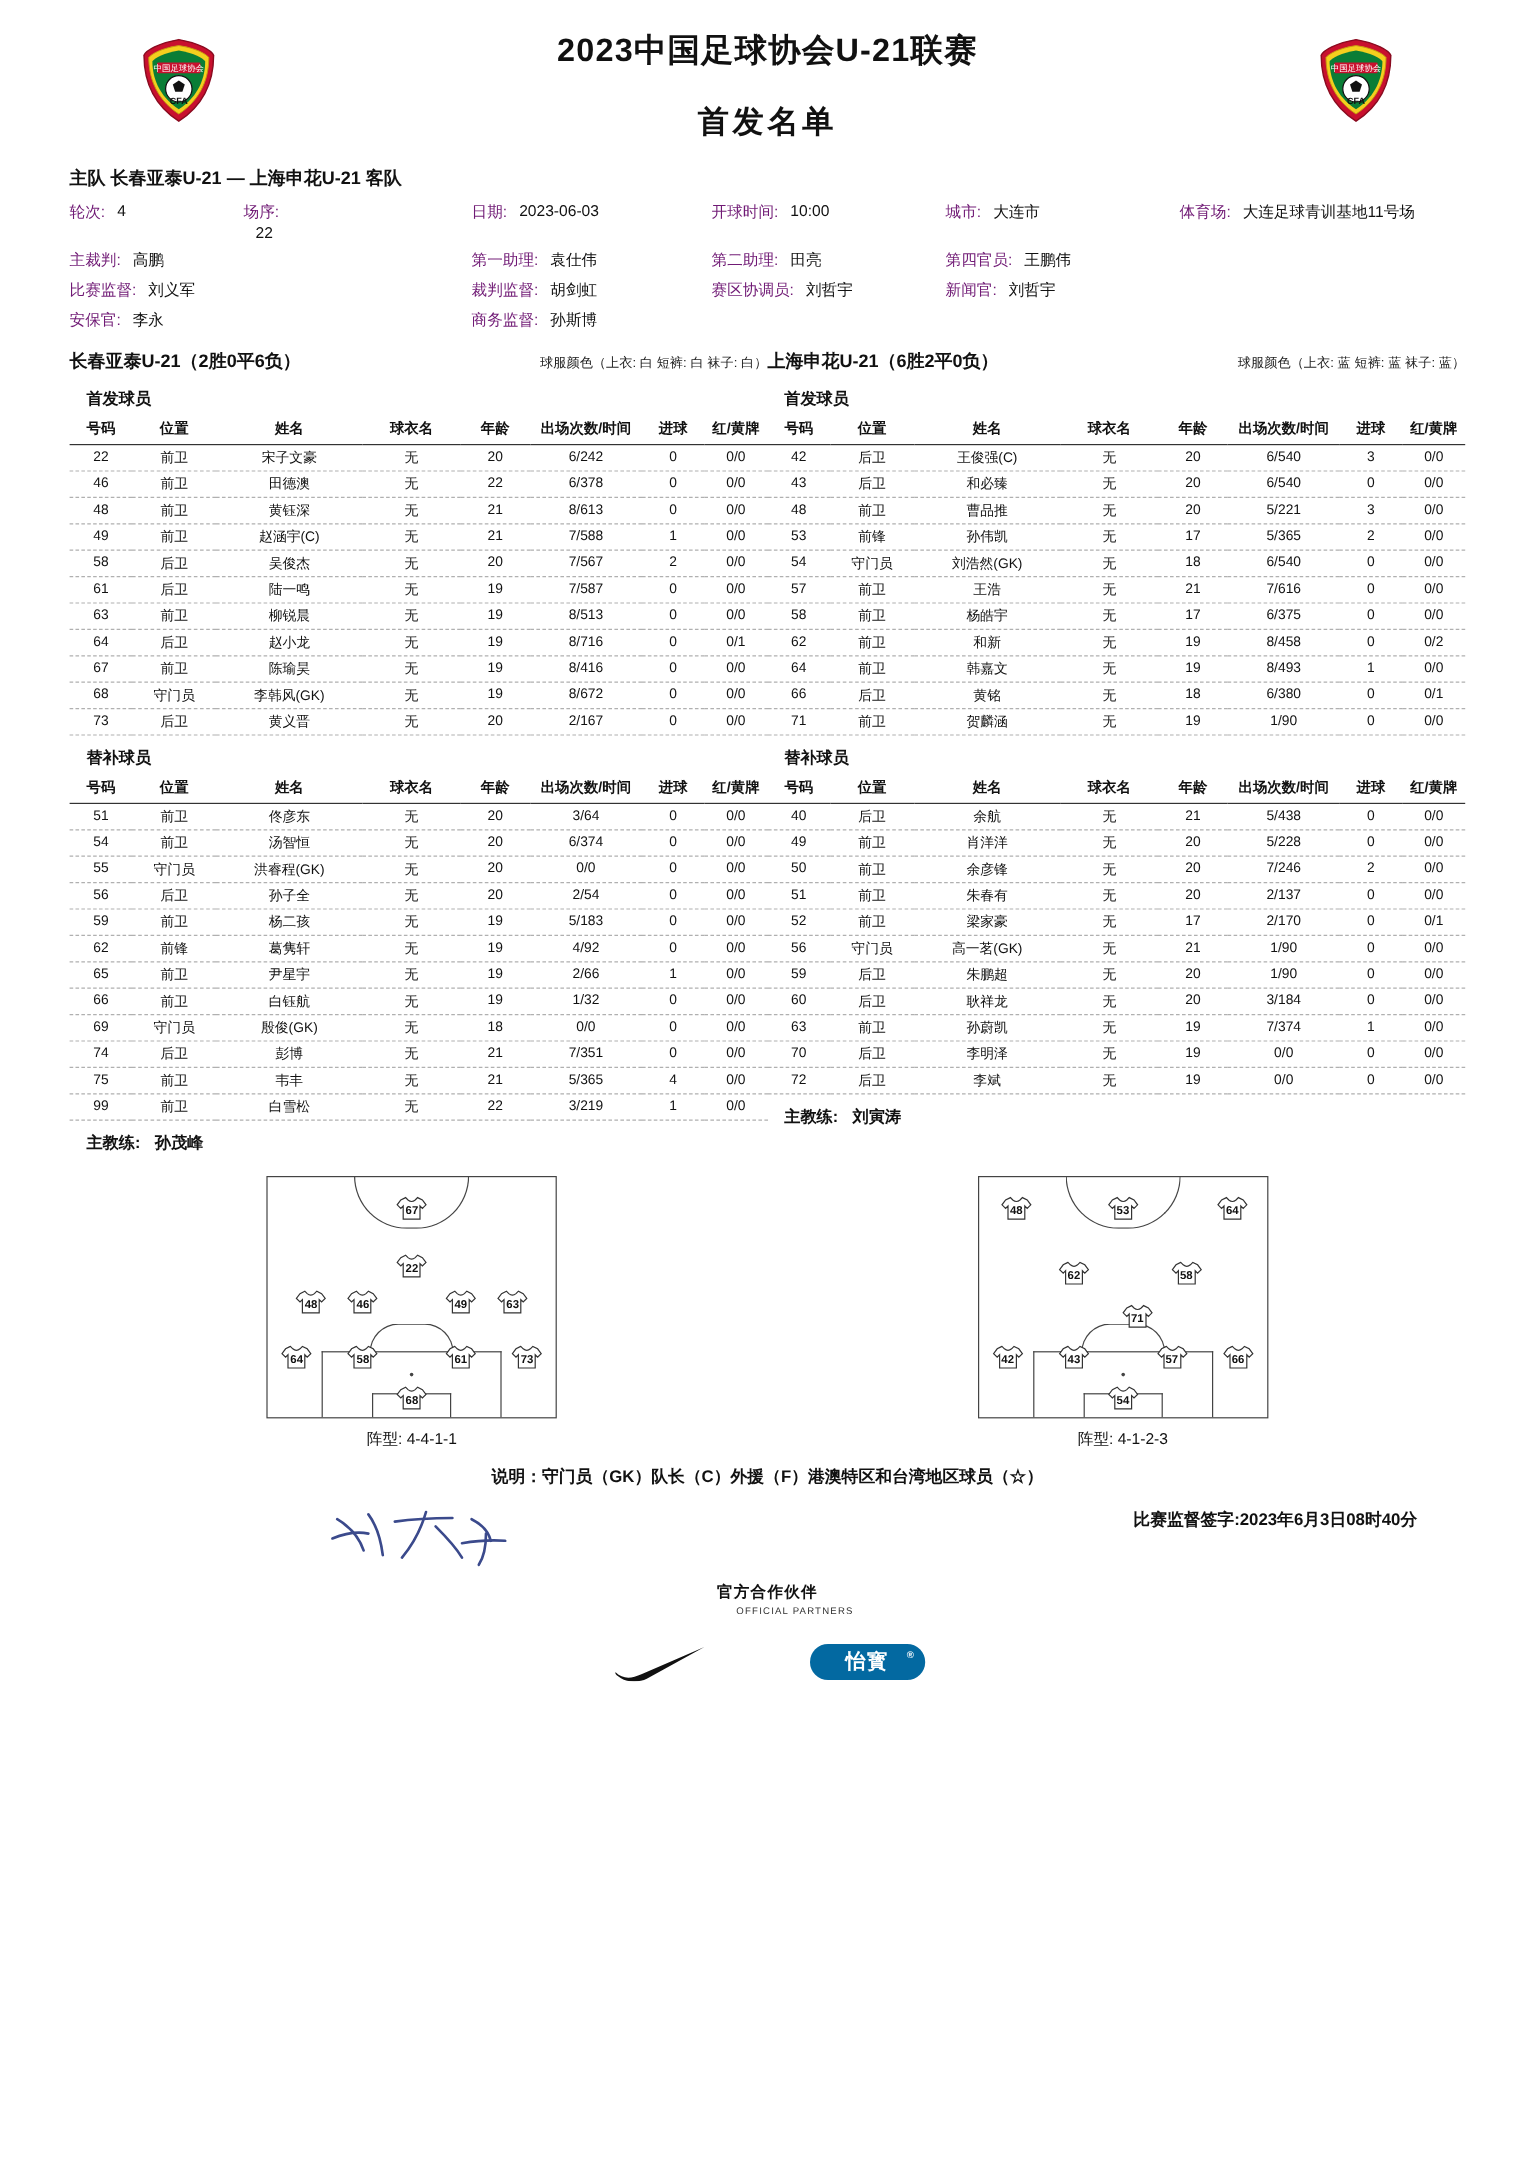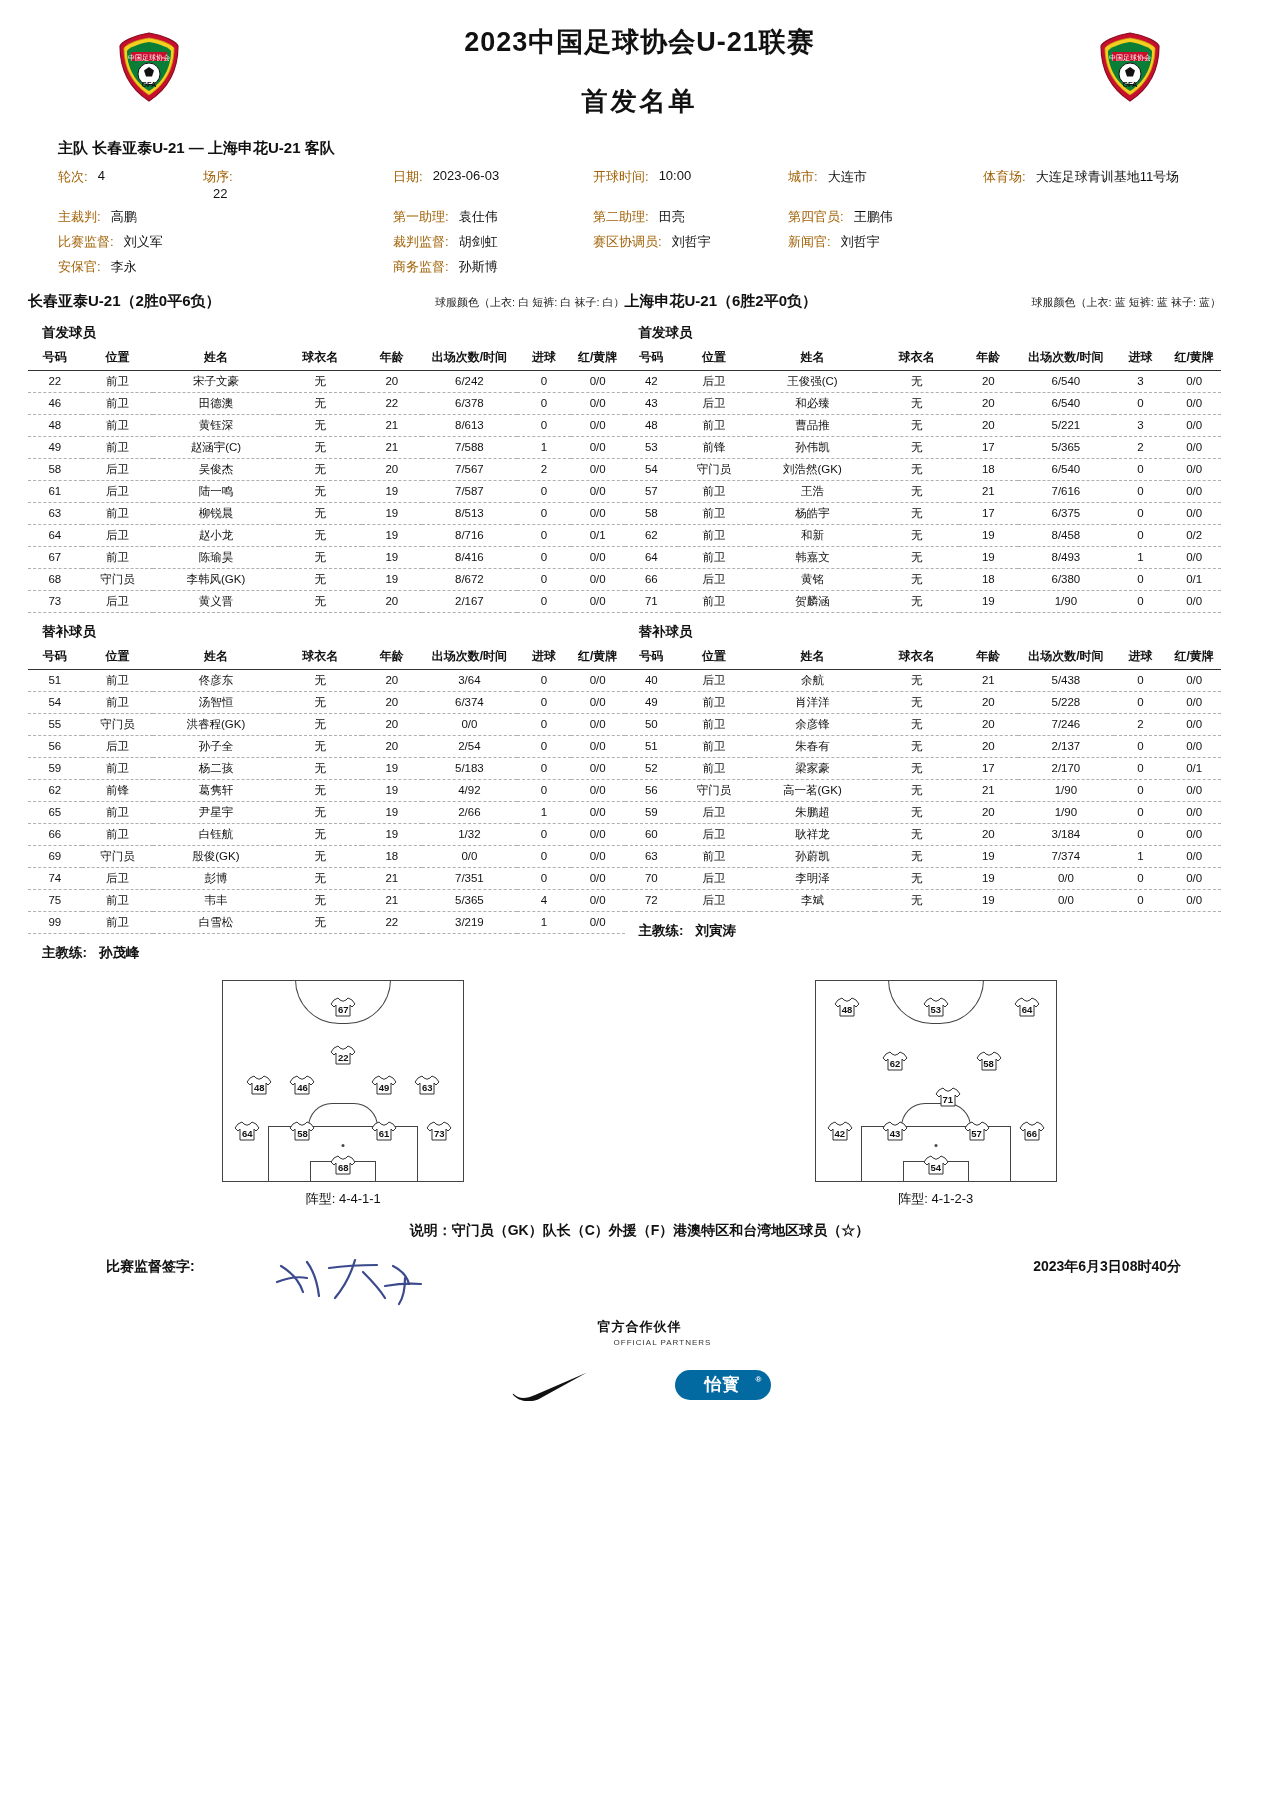--- a/index.html
+++ b/index.html
@@ -66,38 +66,38 @@
   .teams-line .lbl { font-weight: bold; }
   .meta-row {
     display: flex;
     margin-bottom: 7px;
   }
   .meta-cell {
     display: flex;
     font-size: 13px;
   }
   .meta-cell .k {
-    color: #a16207;
+    color: #701a75;
     white-space: nowrap;
   }
   .meta-cell .v {
     margin-left: 10px;
     white-space: nowrap;
   }
   .c1 { width: 145px; }
   .c2 { width: 190px; flex-direction: column; }
   .c3 { width: 200px; }
   .c4 { width: 195px; }
   .c5 { width: 195px; }
   .c6 { flex: 1; }
 
   
   .teams {
     display: flex;
-    margin: 16px 58px 0 28px;
+    margin: 16px 58px 0 58px;
   }
   .team-col { width: 50%; }
 
   .team-head {
     display: flex;
     align-items: baseline;
     justify-content: space-between;
     border-bottom: none;
     padding-bottom: 3px;
   }
@@ -250,22 +250,21 @@
     margin: 14px 0 0 0;
     text-align: center;
     font-size: 14px;
     font-weight: bold;
   }
   .signature-row {
     position: relative;
     margin: 18px 58px 0 58px;
     display: flex;
     align-items: flex-start;
-    justify-content: space-between;
-    gap: 40px;
+    justify-content: flex-end;
   }
   .sig-label {
     font-size: 14px;
     font-weight: bold;
     margin-left: 48px;
   }
   .sig-mark {
     position: absolute;
     left: 215px;
     top: -2px;

